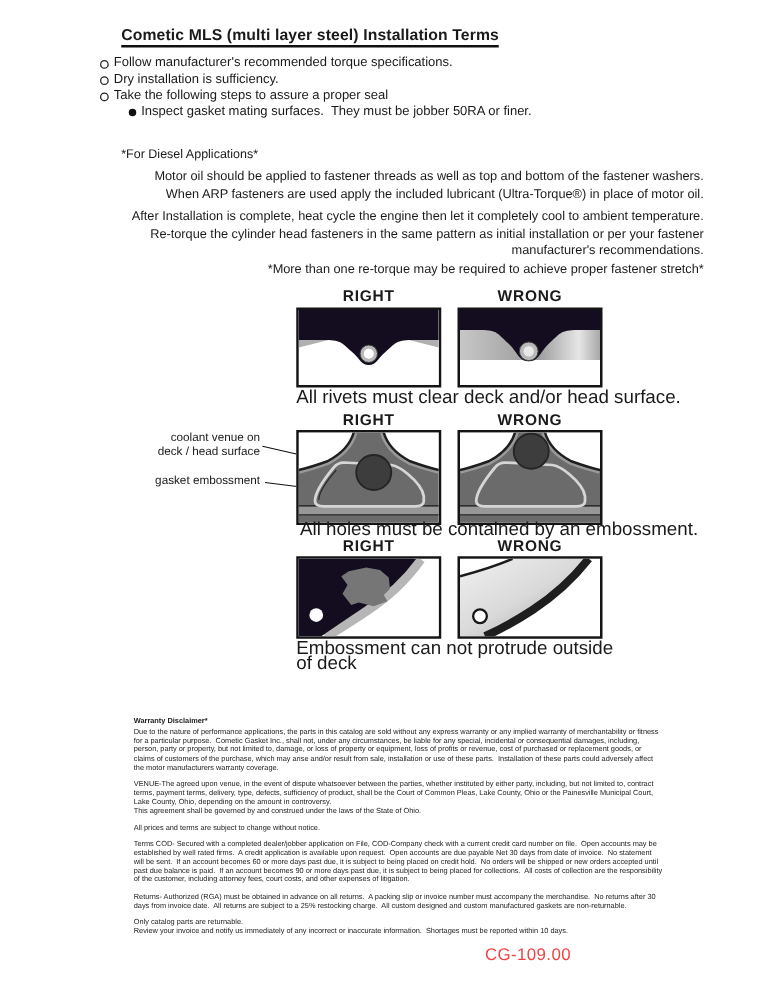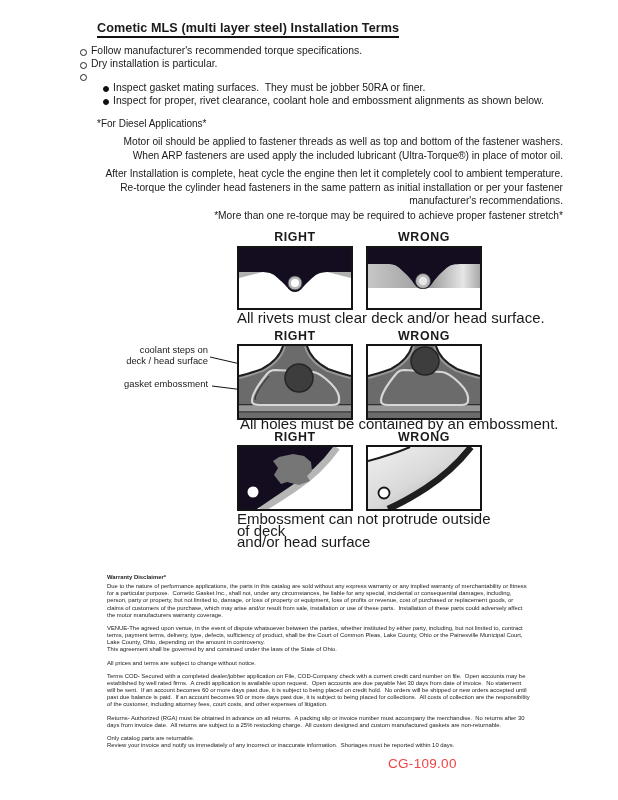--- a/index.html
+++ b/index.html
@@ -3,21 +3,21 @@
 <meta charset="utf-8">
 <style>
   html,body{margin:0;padding:0;background:#ffffff;}
   body{width:618px;height:800px;position:relative;font-family:"Liberation Sans","DejaVu Sans",sans-serif;color:#1a1a1a;overflow:hidden;}
   .abs{position:absolute;}
   .pre{white-space:pre-wrap;}
   
   .title{left:97px;top:21px;font-size:12.6px;font-weight:bold;border-bottom:2px solid #111;padding-bottom:1px;letter-spacing:0.1px;}
   
   .bullets{left:80px;top:44px;width:480px;font-size:10.4px;line-height:13px;}
-  .brow{display:flex;align-items:center;}
+  .brow{display:flex;align-items:flex-start;}
   .bmark{width:5px;height:5px;border:1px solid #222;border-radius:50%;margin:3.5px 4px 0 0;flex:0 0 auto;}
   .sub{margin-left:23px;}
   .bmark.fill{background:#111;border-color:#111;width:4px;height:4px;margin-top:4px;}
   
   .dheading{left:97px;top:118px;font-size:10px;font-weight:normal;}
   .para{left:97px;width:466px;font-size:10.2px;line-height:13.6px;text-align:right;}
   .p1{top:135px;}
   .p2{top:167px;}
   .pnote{top:209px;}
   
@@ -40,32 +40,29 @@
 
 <div class="abs title">Cometic MLS (multi layer steel) Installation Terms</div>
 
 <div class="abs bullets">
   <div class="brow">
     <span class="bmark"></span>
     <span class="pre">Follow manufacturer's recommended torque specifications.</span>
   </div>
   <div class="brow">
     <span class="bmark"></span>
-    <span class="pre">Dry installation is particular.</span>
+    <span class="pre">Dry installation is sufficiency.</span>
   </div>
   <div class="brow">
     <span class="bmark"></span>
+    <span class="pre">Take the following steps to assure a proper seal</span>
   </div>
   <div class="brow sub">
     <span class="bmark fill"></span>
     <span class="pre">Inspect gasket mating surfaces.  They must be jobber 50RA or finer.</span>
-  </div>
-  <div class="brow sub">
-    <span class="bmark fill"></span>
-    <span class="pre">Inspect for proper, rivet clearance, coolant hole and embossment alignments as shown below.</span>
   </div>
 </div>
 
 <div class="abs dheading">*For Diesel Applications*</div>
 <div class="abs para p1 pre">Motor oil should be applied to fastener threads as well as top and bottom of the fastener washers. When ARP fasteners are used apply the included lubricant (Ultra-Torque®) in place of motor oil.</div>
 <div class="abs para p2 pre">After Installation is complete, heat cycle the engine then let it completely cool to ambient temperature. Re-torque the cylinder head fasteners in the same pattern as initial installation or per your fastener manufacturer's recommendations.</div>
 <div class="abs para pnote pre">*More than one re-torque may be required to achieve proper fastener stretch*</div>
 
 <div class="abs dlabel" style="left:237px;top:230px;">RIGHT</div>
 <div class="abs dlabel" style="left:366px;top:230px;">WRONG</div>
@@ -98,21 +95,21 @@
     <circle cx="55" cy="33" r="4.2" fill="#e8e8e8"></circle>
   </svg>
 </div>
 
 <div class="abs cap" style="left:237px;top:312px;">All rivets must clear deck and/or head surface.</div>
 
 <div class="abs dlabel" style="left:237px;top:329px;">RIGHT</div>
 <div class="abs dlabel" style="left:366px;top:329px;">WRONG</div>
 
 <div class="abs callout" style="left:56px;top:345px;">
-  <div>coolant steps on</div>
+  <div>coolant venue on</div>
   <div>deck / head surface</div>
 </div>
 <div class="abs callout" style="left:56px;top:379px;">gasket embossment</div>
 
 <svg class="abs" style="left:110px;top:330px;" width="270" height="100" viewBox="0 0 270 100">
   <line x1="100" y1="27" x2="187" y2="47" stroke="#111" stroke-width="1"></line>
   <line x1="102" y1="56" x2="142" y2="61" stroke="#111" stroke-width="1"></line>
 </svg>
 
 <div class="abs panel" style="left:237px;top:344px;">
@@ -177,21 +174,20 @@
     <rect x="0" y="0" width="112" height="62" fill="#ffffff"></rect>
     <path d="M0,14 Q26,7 42,0 L103,0 Q84,24 58,41 Q38,54 20,62 L0,62 Z" fill="url(#g3)"></path>
     <path d="M0,14 Q26,7 42,0" stroke="#1c1c1c" stroke-width="2" fill="none"></path>
     <path d="M103,0 Q84,24 58,41 Q38,54 20,62" stroke="#1e1e1e" stroke-width="6.5" fill="none"></path>
     <circle cx="16" cy="46" r="5.5" fill="#ffffff" stroke="#161616" stroke-width="1.8"></circle>
   </svg>
 </div>
 
 <div class="abs cap" style="left:237px;top:513px;width:260px;">
   <div>Embossment can not protrude outside of deck</div>
-  <div>and/or head surface</div>
 </div>
 
 <div class="abs legal">
   <div class="lh">Warranty Disclaimer*</div>
   <p class="pre">Due to the nature of performance applications, the parts in this catalog are sold without any express warranty or any implied warranty of merchantability or fitness for a particular purpose.  Cometic Gasket Inc., shall not, under any circumstances, be liable for any special, incidental or consequential damages, including, person, party or property, but not limited to, damage, or loss of property or equipment, loss of profits or revenue, cost of purchased or replacement goods, or claims of customers of the purchase, which may arise and/or result from sale, installation or use of these parts.  Installation of these parts could adversely affect the motor manufacturers warranty coverage.</p>
   <p class="pre tight">VENUE-The agreed upon venue, in the event of dispute whatsoever between the parties, whether instituted by either party, including, but not limited to, contract terms, payment terms, delivery, type, defects, sufficiency of product, shall be the Court of Common Pleas, Lake County, Ohio or the Painesville Municipal Court, Lake County, Ohio, depending on the amount in controversy.</p>
   <p class="pre">This agreement shall be governed by and construed under the laws of the State of Ohio.</p>
   <p class="pre">All prices and terms are subject to change without notice.</p>
   <p class="pre">Terms COD- Secured with a completed dealer/jobber application on File, COD-Company check with a current credit card number on file.  Open accounts may be established by well rated firms.  A credit application is available upon request.  Open accounts are due payable Net 30 days from date of invoice.  No statement will be sent.  If an account becomes 60 or more days past due, it is subject to being placed on credit hold.  No orders will be shipped or new orders accepted until past due balance is paid.  If an account becomes 90 or more days past due, it is subject to being placed for collections.  All costs of collection are the responsibility of the customer, including attorney fees, court costs, and other expenses of litigation.</p>
   <p class="pre">Returns- Authorized (RGA) must be obtained in advance on all returns.  A packing slip or invoice number must accompany the merchandise.  No returns after 30 days from invoice date.  All returns are subject to a 25% restocking charge.  All custom designed and custom manufactured gaskets are non-returnable.</p>

